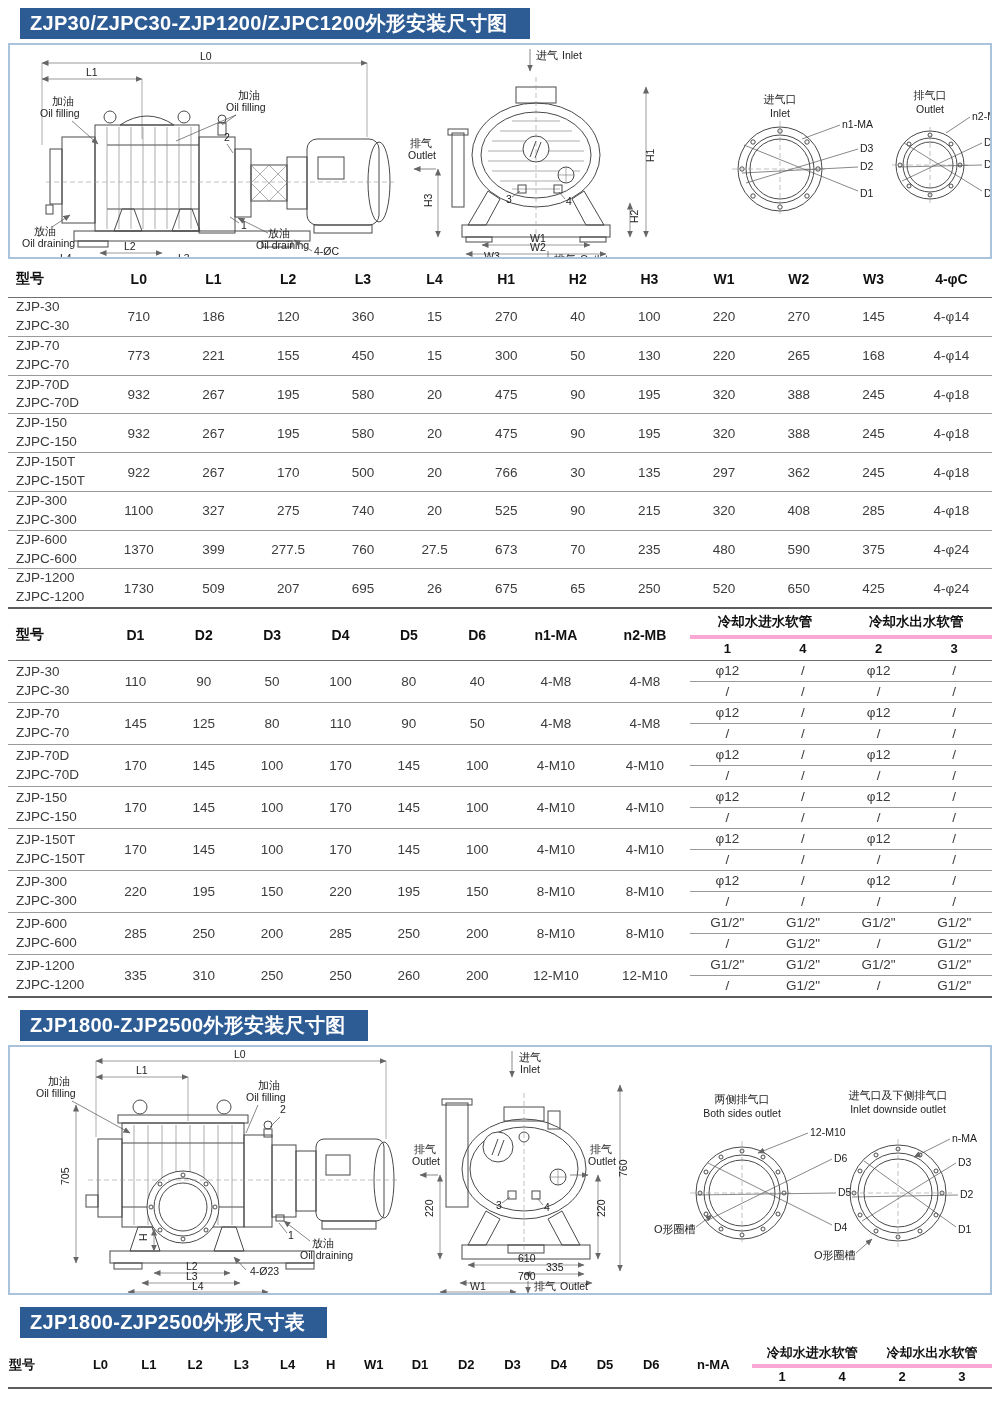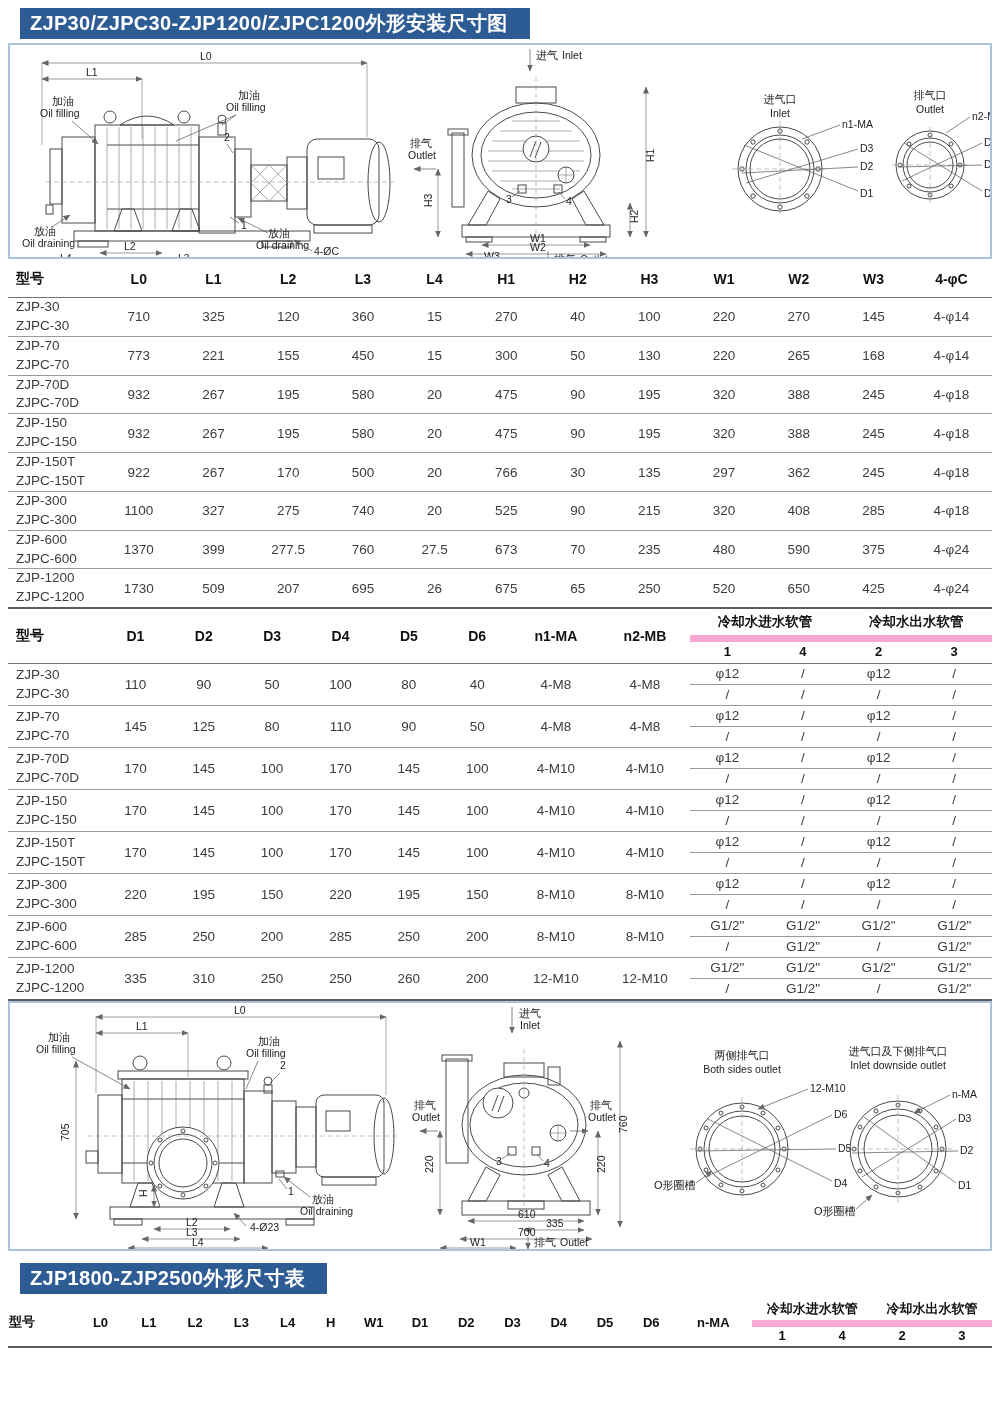--- a/index.html
+++ b/index.html
@@ -21,21 +21,21 @@
   .tc{font-size:11px;}
   .dim-table{table-layout:fixed;border-collapse:collapse;width:984px;margin:2px auto 0 auto;border-bottom:2px solid #5c5c5c;}
   .dim-table thead{border-bottom:1.5px solid #6f6f6f;}
   .dim-table th{font-size:14px;font-weight:bold;color:#101010;padding:9px 2px;text-align:center;vertical-align:middle;}
   .dim-table th.left,.dim-table td.model{text-align:left;padding-left:8px;}
   .dim-table td{font-size:13.5px;color:#3c3c3c;text-align:center;vertical-align:middle;padding:0 2px;height:36px;}
   .dim-table tbody tr{border-top:1px solid #9a9a9a;}
   .dim-table tbody tr:first-child{border-top:none;}
   td.model div{line-height:1.4;white-space:nowrap;}
   #t1p2 td{height:40px;}
-  th.group{border-bottom:7px solid #f9a8d4;padding:4px 2px;font-size:13.5px;}
+  th.group{border-bottom:4px solid #f9a8d4;padding:4px 2px;font-size:13.5px;}
   th.sub{padding:2px 2px 4px 2px;font-size:13px;}
   td.hose{padding:0;}
   td.hose .ht,td.hose .hb{height:20px;line-height:20px;}
   td.hose .hb{border-top:1px solid #9a9a9a;}
   #t3 th{padding:6px 1px;font-size:13px;}
   #t3 th.group{padding:2px 1px;}
   #t3 th.sub{padding:1px 1px 3px 1px;}
 </style>
 </head>
 <body>
@@ -284,21 +284,21 @@
           <th>4-φC</th>
         </tr>
       </thead>
       <tbody>
         <tr>
           <td class="model">
             <div>ZJP-30</div>
             <div>ZJPC-30</div>
           </td>
           <td>710</td>
-          <td>325</td>
+          <td>186</td>
           <td>120</td>
           <td>360</td>
           <td>15</td>
           <td>270</td>
           <td>40</td>
           <td>100</td>
           <td>220</td>
           <td>270</td>
           <td>145</td>
           <td>4-φ14</td>
@@ -706,20 +706,23 @@
             <div class="hb">/</div>
           </td>
           <td class="hose">
             <div class="ht">G1/2"</div>
             <div class="hb">G1/2"</div>
           </td>
         </tr>
       </tbody>
     </table>
 
+  <div class="bar-wrap later">
+    <span class="bar">ZJP1800-ZJP2500外形安装尺寸图</span>
+  </div>
 
   <div class="draw-box">
     <svg viewBox="0 0 984 246" width="984" height="246">
       <defs>
         <marker id="m2" markerWidth="8" markerHeight="8" refX="6.5" refY="3" orient="auto-start-reverse" markerUnits="userSpaceOnUse">
           <path d="M0,0L7,3L0,6Z" fill="#666"></path>
         </marker>
       </defs>
 
       <g>

